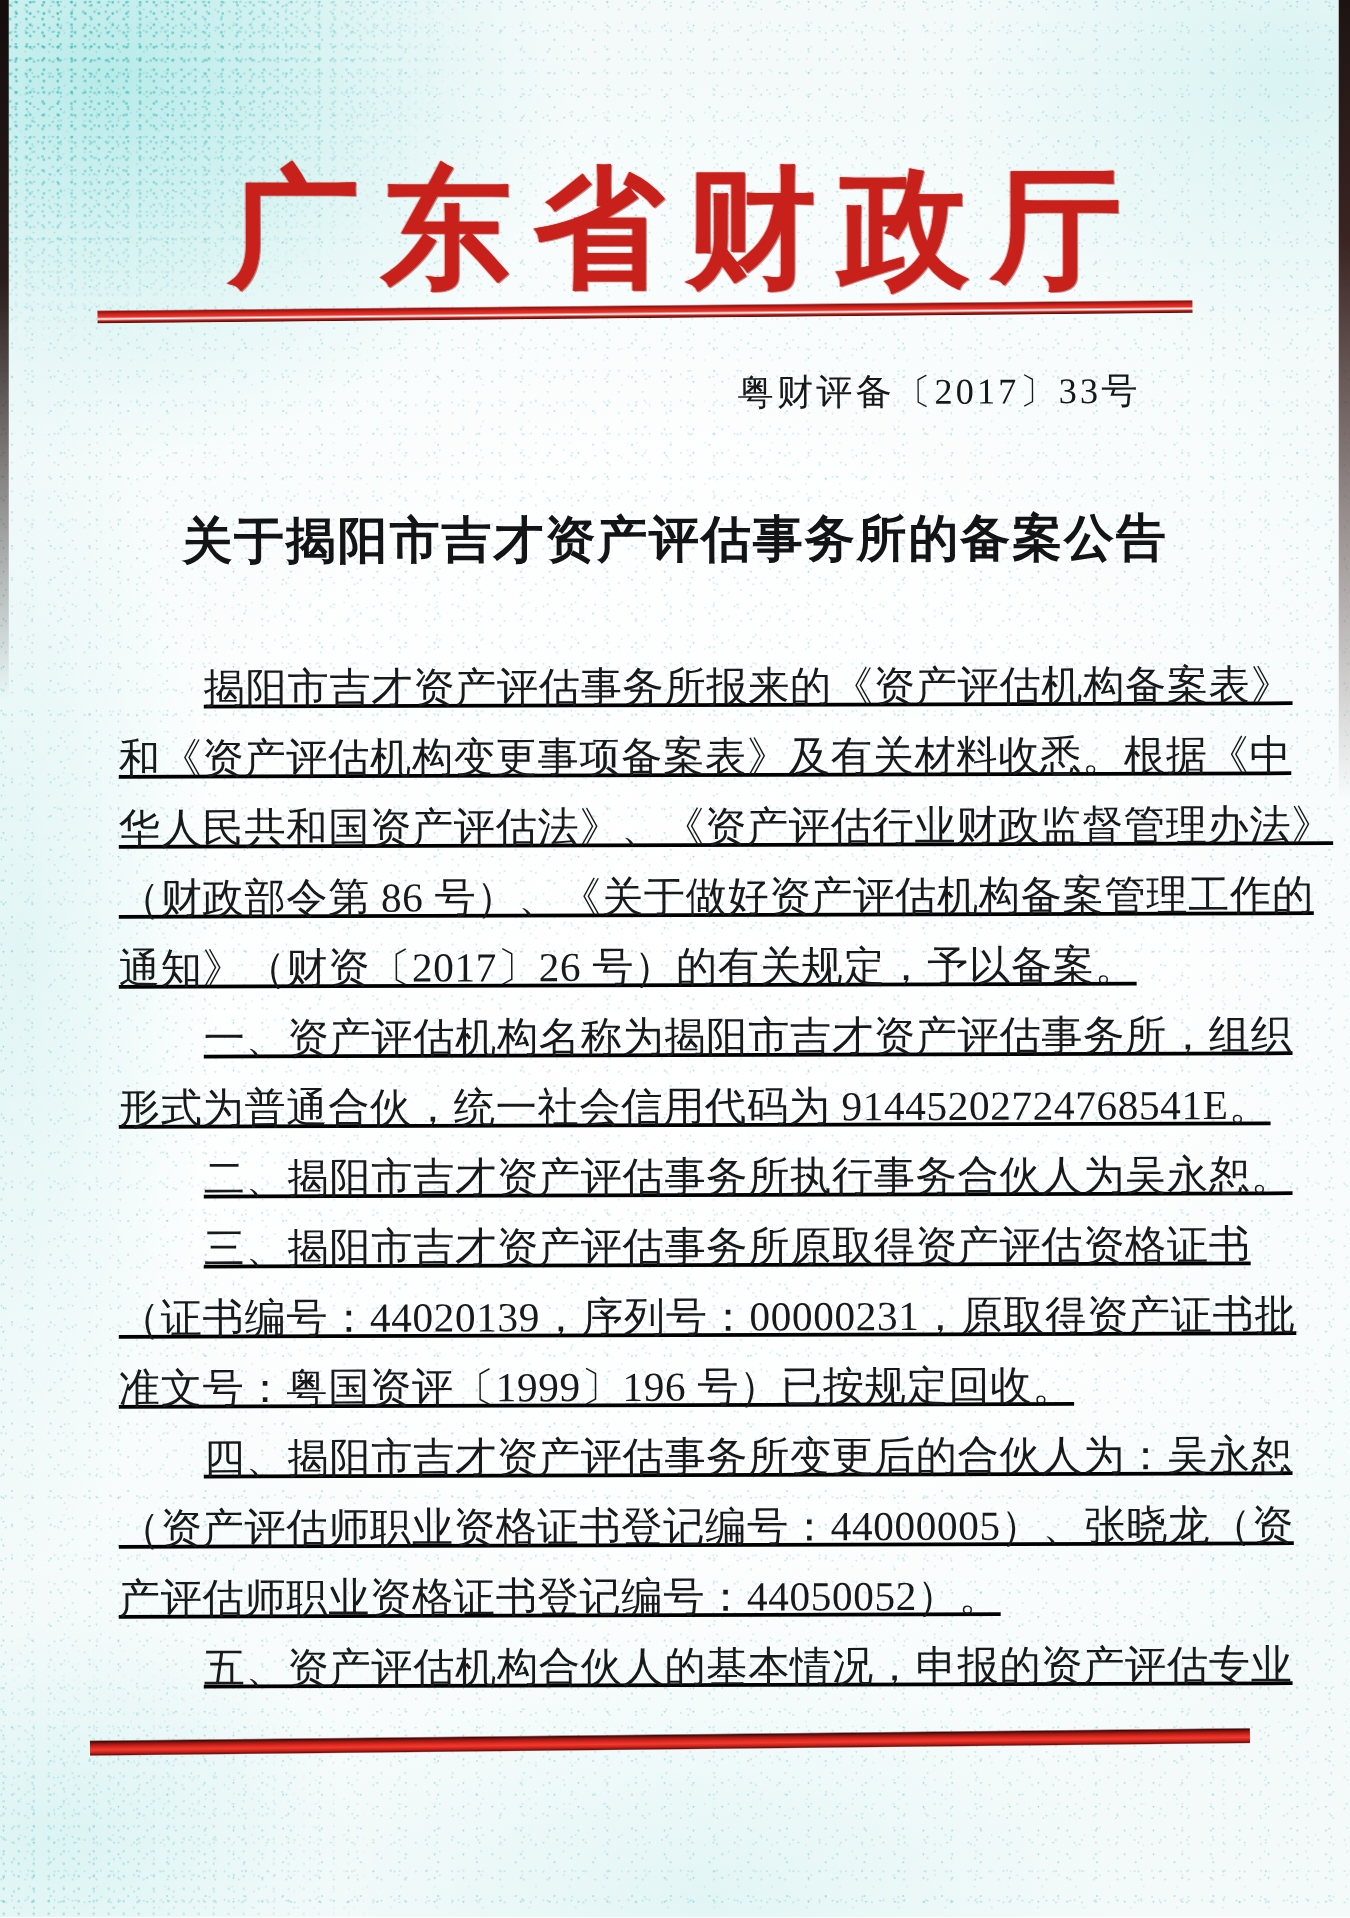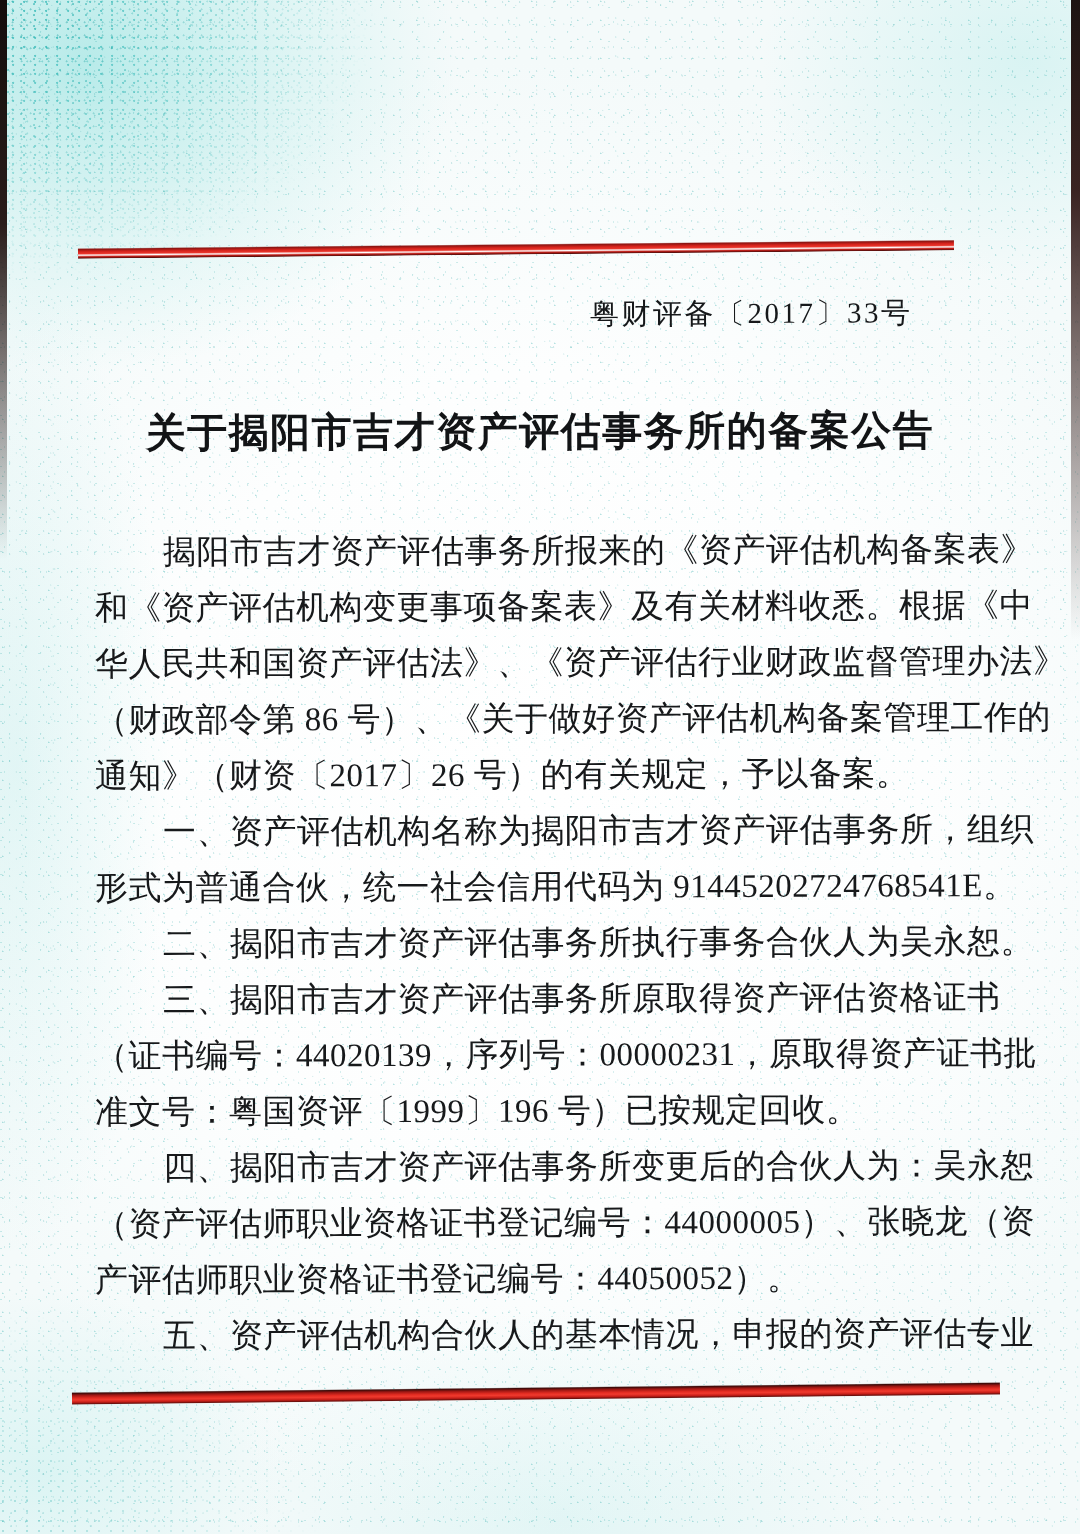--- a/index.html
+++ b/index.html
@@ -166,20 +166,21 @@
     color: #121416;
     white-space: nowrap;
     transform: rotate(-0.2deg);
   }
 
   .body-block {
     position: absolute;
     left: 95px;
     top: 524px;
     width: 890px;
+    text-decoration: underline;
   }
   .body-line {
     font-family: "Liberation Serif", "DejaVu Serif", serif;
     font-size: 33px;
     line-height: 56px;
     color: #17191b;
     letter-spacing: .5px;
     white-space: nowrap;
     transform: rotate(-0.18deg);
     transform-origin: left center;
@@ -216,20 +217,21 @@
   <div class="paper-base"></div>
   <div class="scan-tint"></div>
   <div class="speckle"></div>
   <div class="speckle-dense"></div>
   <div class="speckle-bl"></div>
   <div class="edge-left"></div>
   <div class="edge-right"></div>
 
   <div class="content">
 
+    <div class="masthead">广东省财政厅</div>
 
     <div class="rule-top"></div>
 
     <div class="doc-number">粤财评备〔2017〕33号</div>
 
     <div class="doc-title">关于揭阳市吉才资产评估事务所的备案公告</div>
 
     <div class="body-block">
 
       <div class="body-line indent">揭阳市吉才资产评估事务所报来的《资产评估机构备案表》</div>

